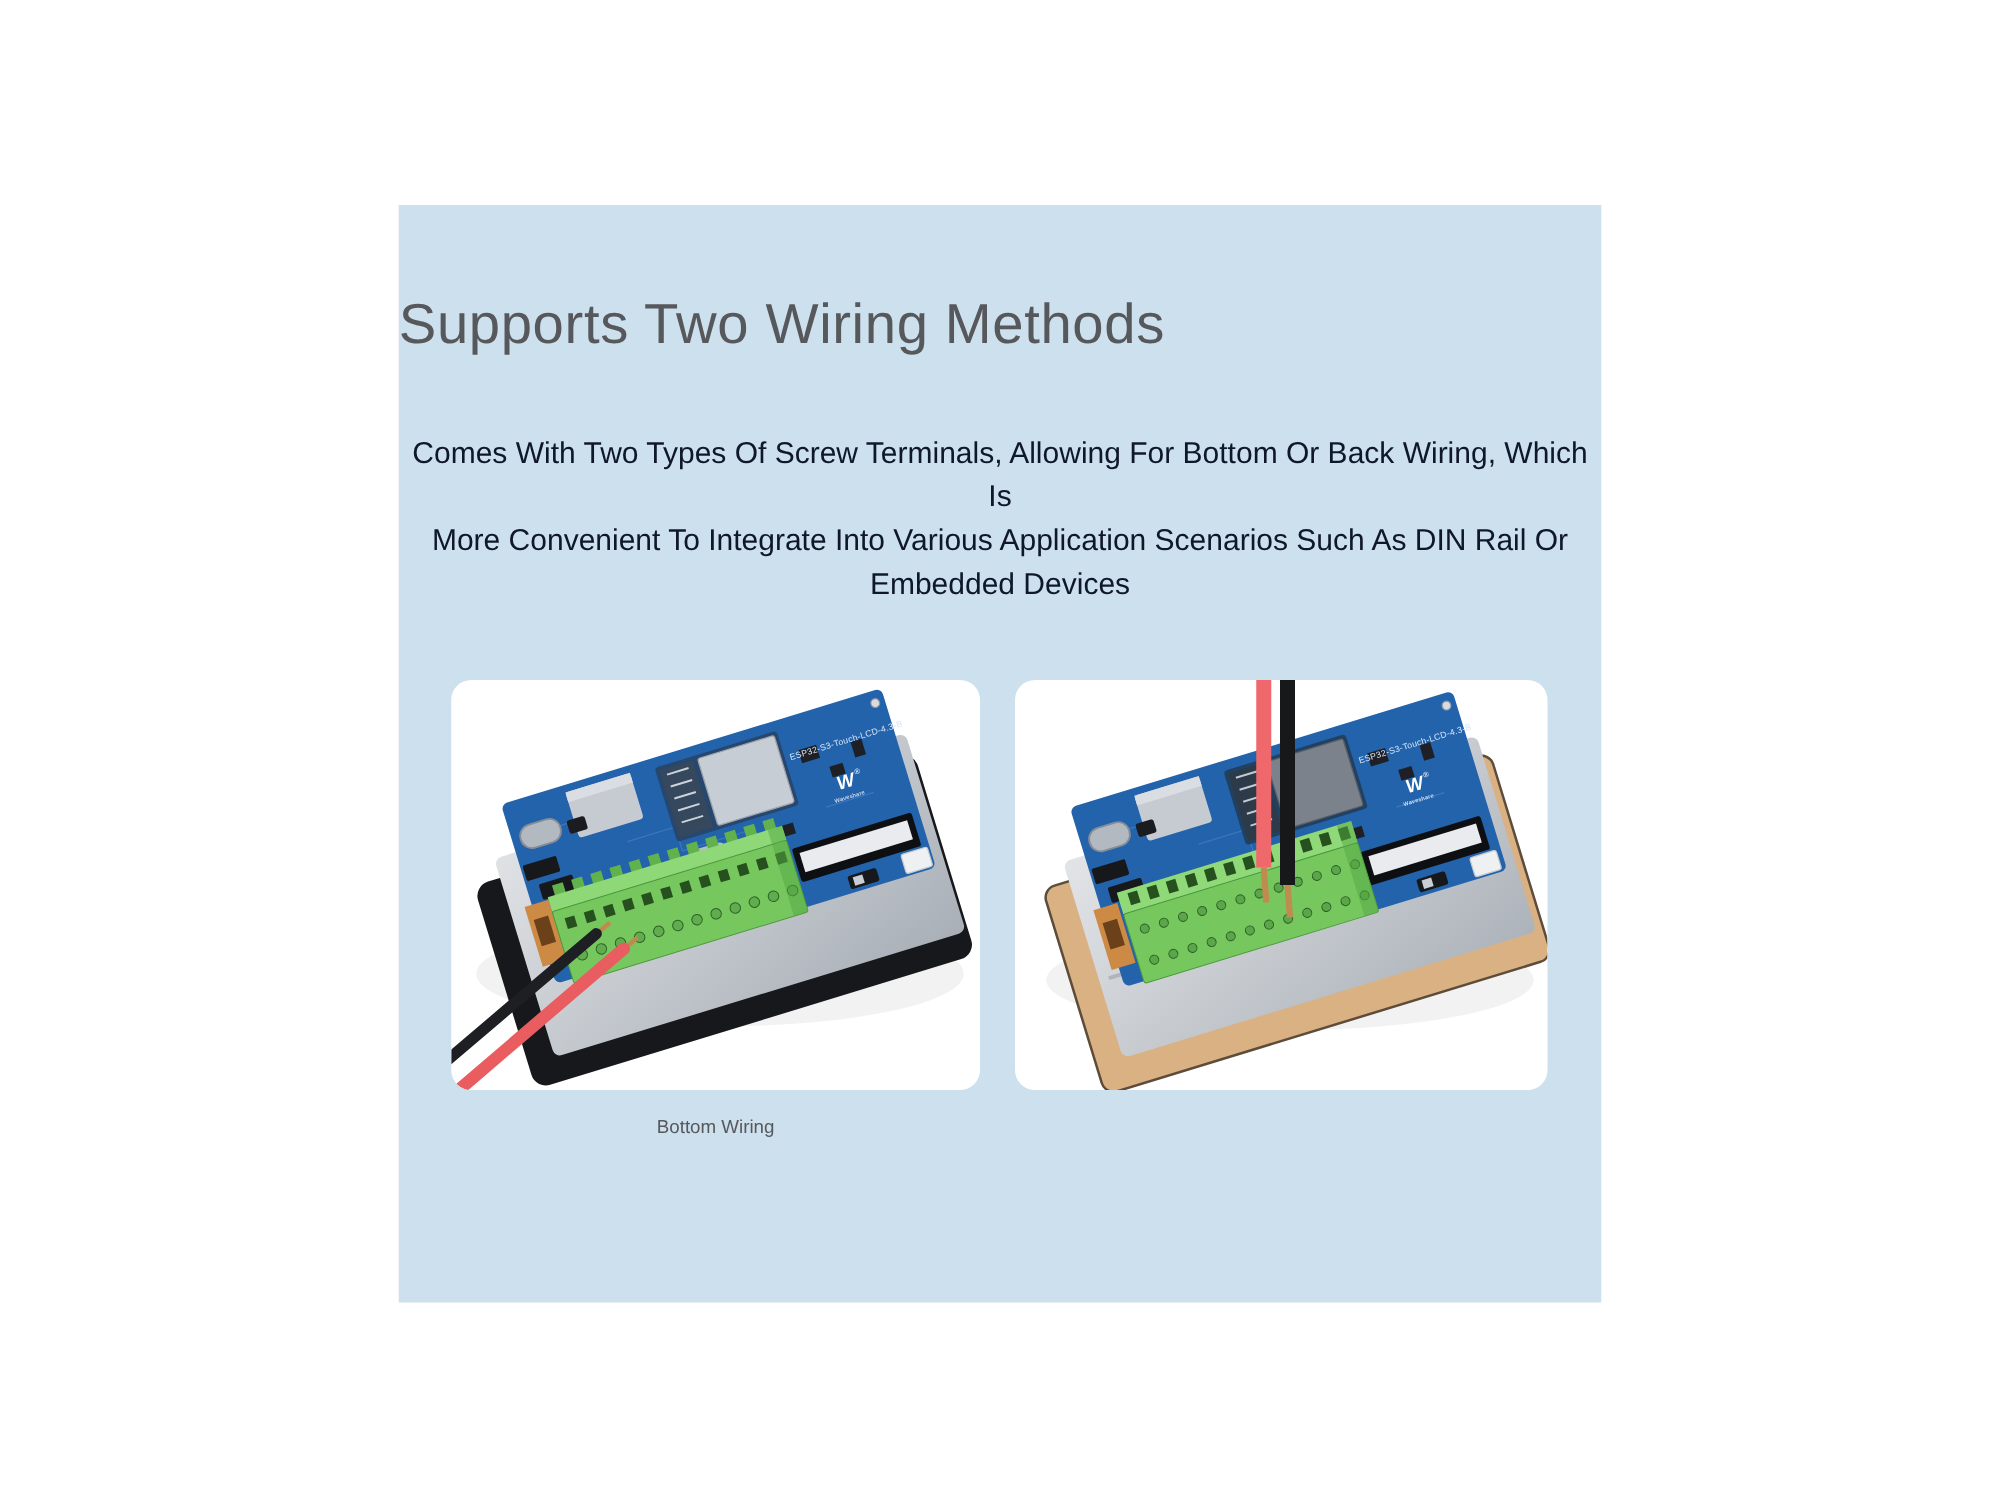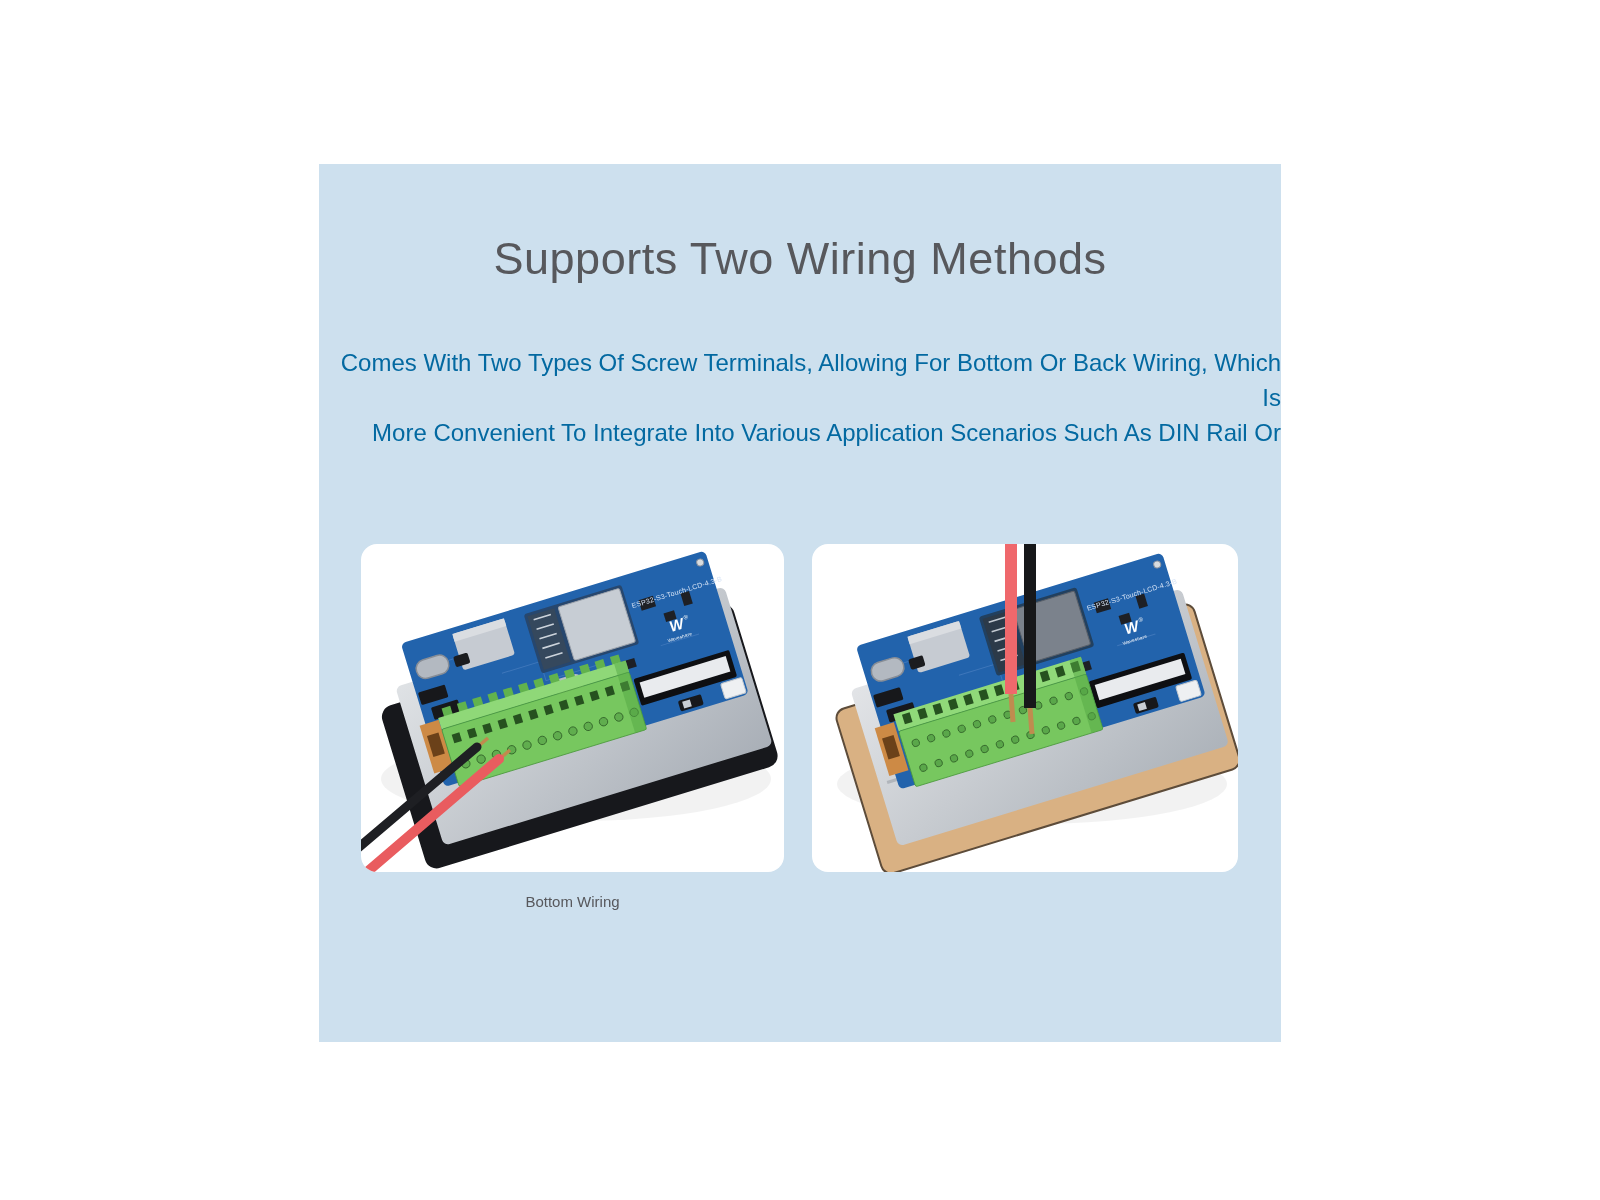--- a/index.html
+++ b/index.html
@@ -1,42 +1,43 @@
 <!DOCTYPE html>
 <html><head>
 <meta charset="utf-8">
 <style>
   html,body{margin:0;padding:0;background:#ffffff;}
   .stage{position:relative;width:1600px;height:1200px;background:#ffffff;overflow:hidden;
          font-family:"Liberation Sans",sans-serif;color:#57585c;}
   .panel{position:absolute;left:319px;top:164px;width:962px;height:878px;background:#cde0ee;}
-  .title{margin:0;position:absolute;top:72px;left:0;width:100%;text-align:center;
+  .title{margin:0;position:absolute;top:72px;left:0;width:100%;
          font-size:45px;line-height:46px;font-weight:400;color:#57585c;letter-spacing:0.5px;}
-  .desc{position:absolute;top:181px;left:0;width:100%;text-align:right;
-        font-size:24px;line-height:35px;font-weight:400;color:#0369a1;}
+  .desc{position:absolute;top:181px;left:0;width:100%;text-align:center;
+        font-size:24px;line-height:35px;font-weight:400;color:#0f172a;}
   .card{position:absolute;top:380px;background:#ffffff;border-radius:16px;overflow:hidden;margin:0;}
   .card-left{left:42px;width:423px;height:328px;}
   .card-right{left:493px;width:426px;height:328px;}
   .card svg{display:block;width:100%;height:100%;}
   .caption{position:absolute;top:727px;text-align:center;font-size:15px;line-height:22px;color:#57585c;}
   .caption-left{left:42px;width:423px;}
   .caption-right{left:493px;width:426px;}
   svg text{font-family:"Liberation Sans",sans-serif;}
 </style>
 </head>
 <body>
 
 <div class="stage">
   <section class="panel">
 
     <h1 class="title">Supports Two Wiring Methods</h1>
 
     <div class="desc">
       <div>Comes With Two Types Of Screw Terminals, Allowing For Bottom Or Back Wiring, Which Is</div>
       <div>More Convenient To Integrate Into Various Application Scenarios Such As DIN Rail Or</div>
+      <div>Embedded Devices</div>
     </div>
 
     <figure class="card card-left">
       <svg viewBox="0 0 423 328">
         <defs>
           <linearGradient id="metalA" x1="0" y1="0" x2="1" y2="1">
             <stop offset="0" stop-color="#dfe2e5"></stop>
               <stop offset="1" stop-color="#a9afb7"></stop>
           </linearGradient>
         </defs>

